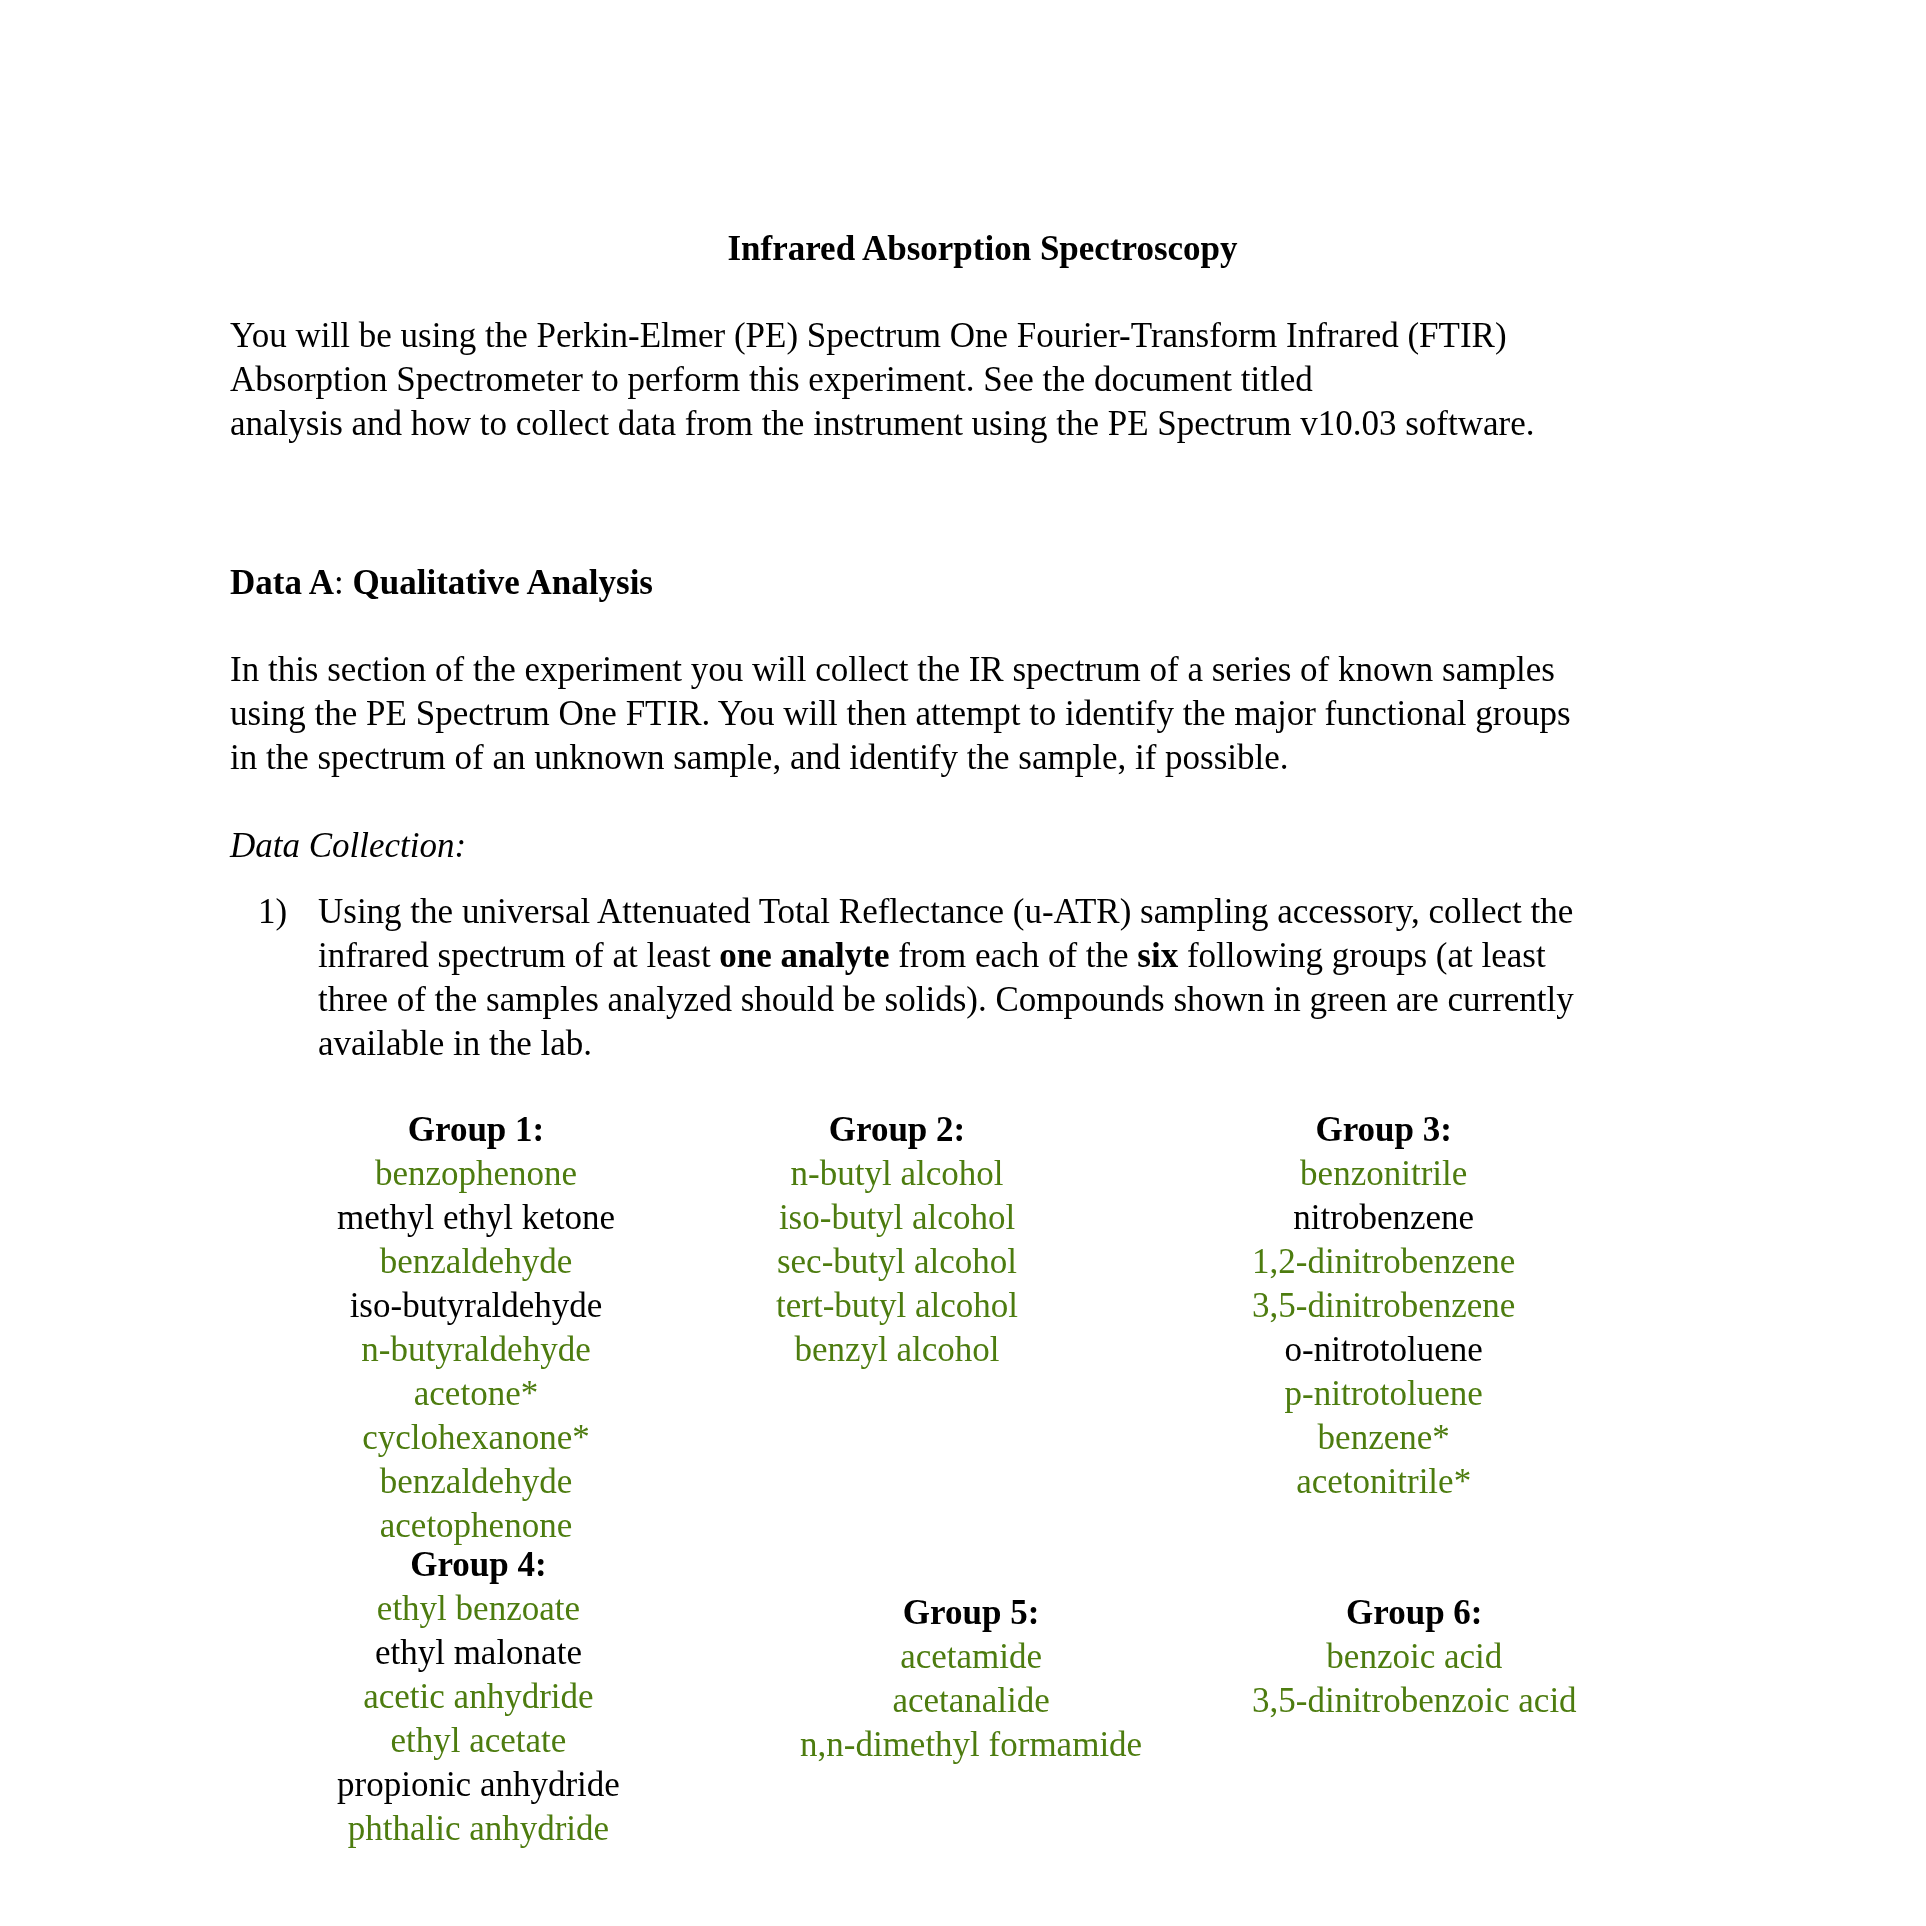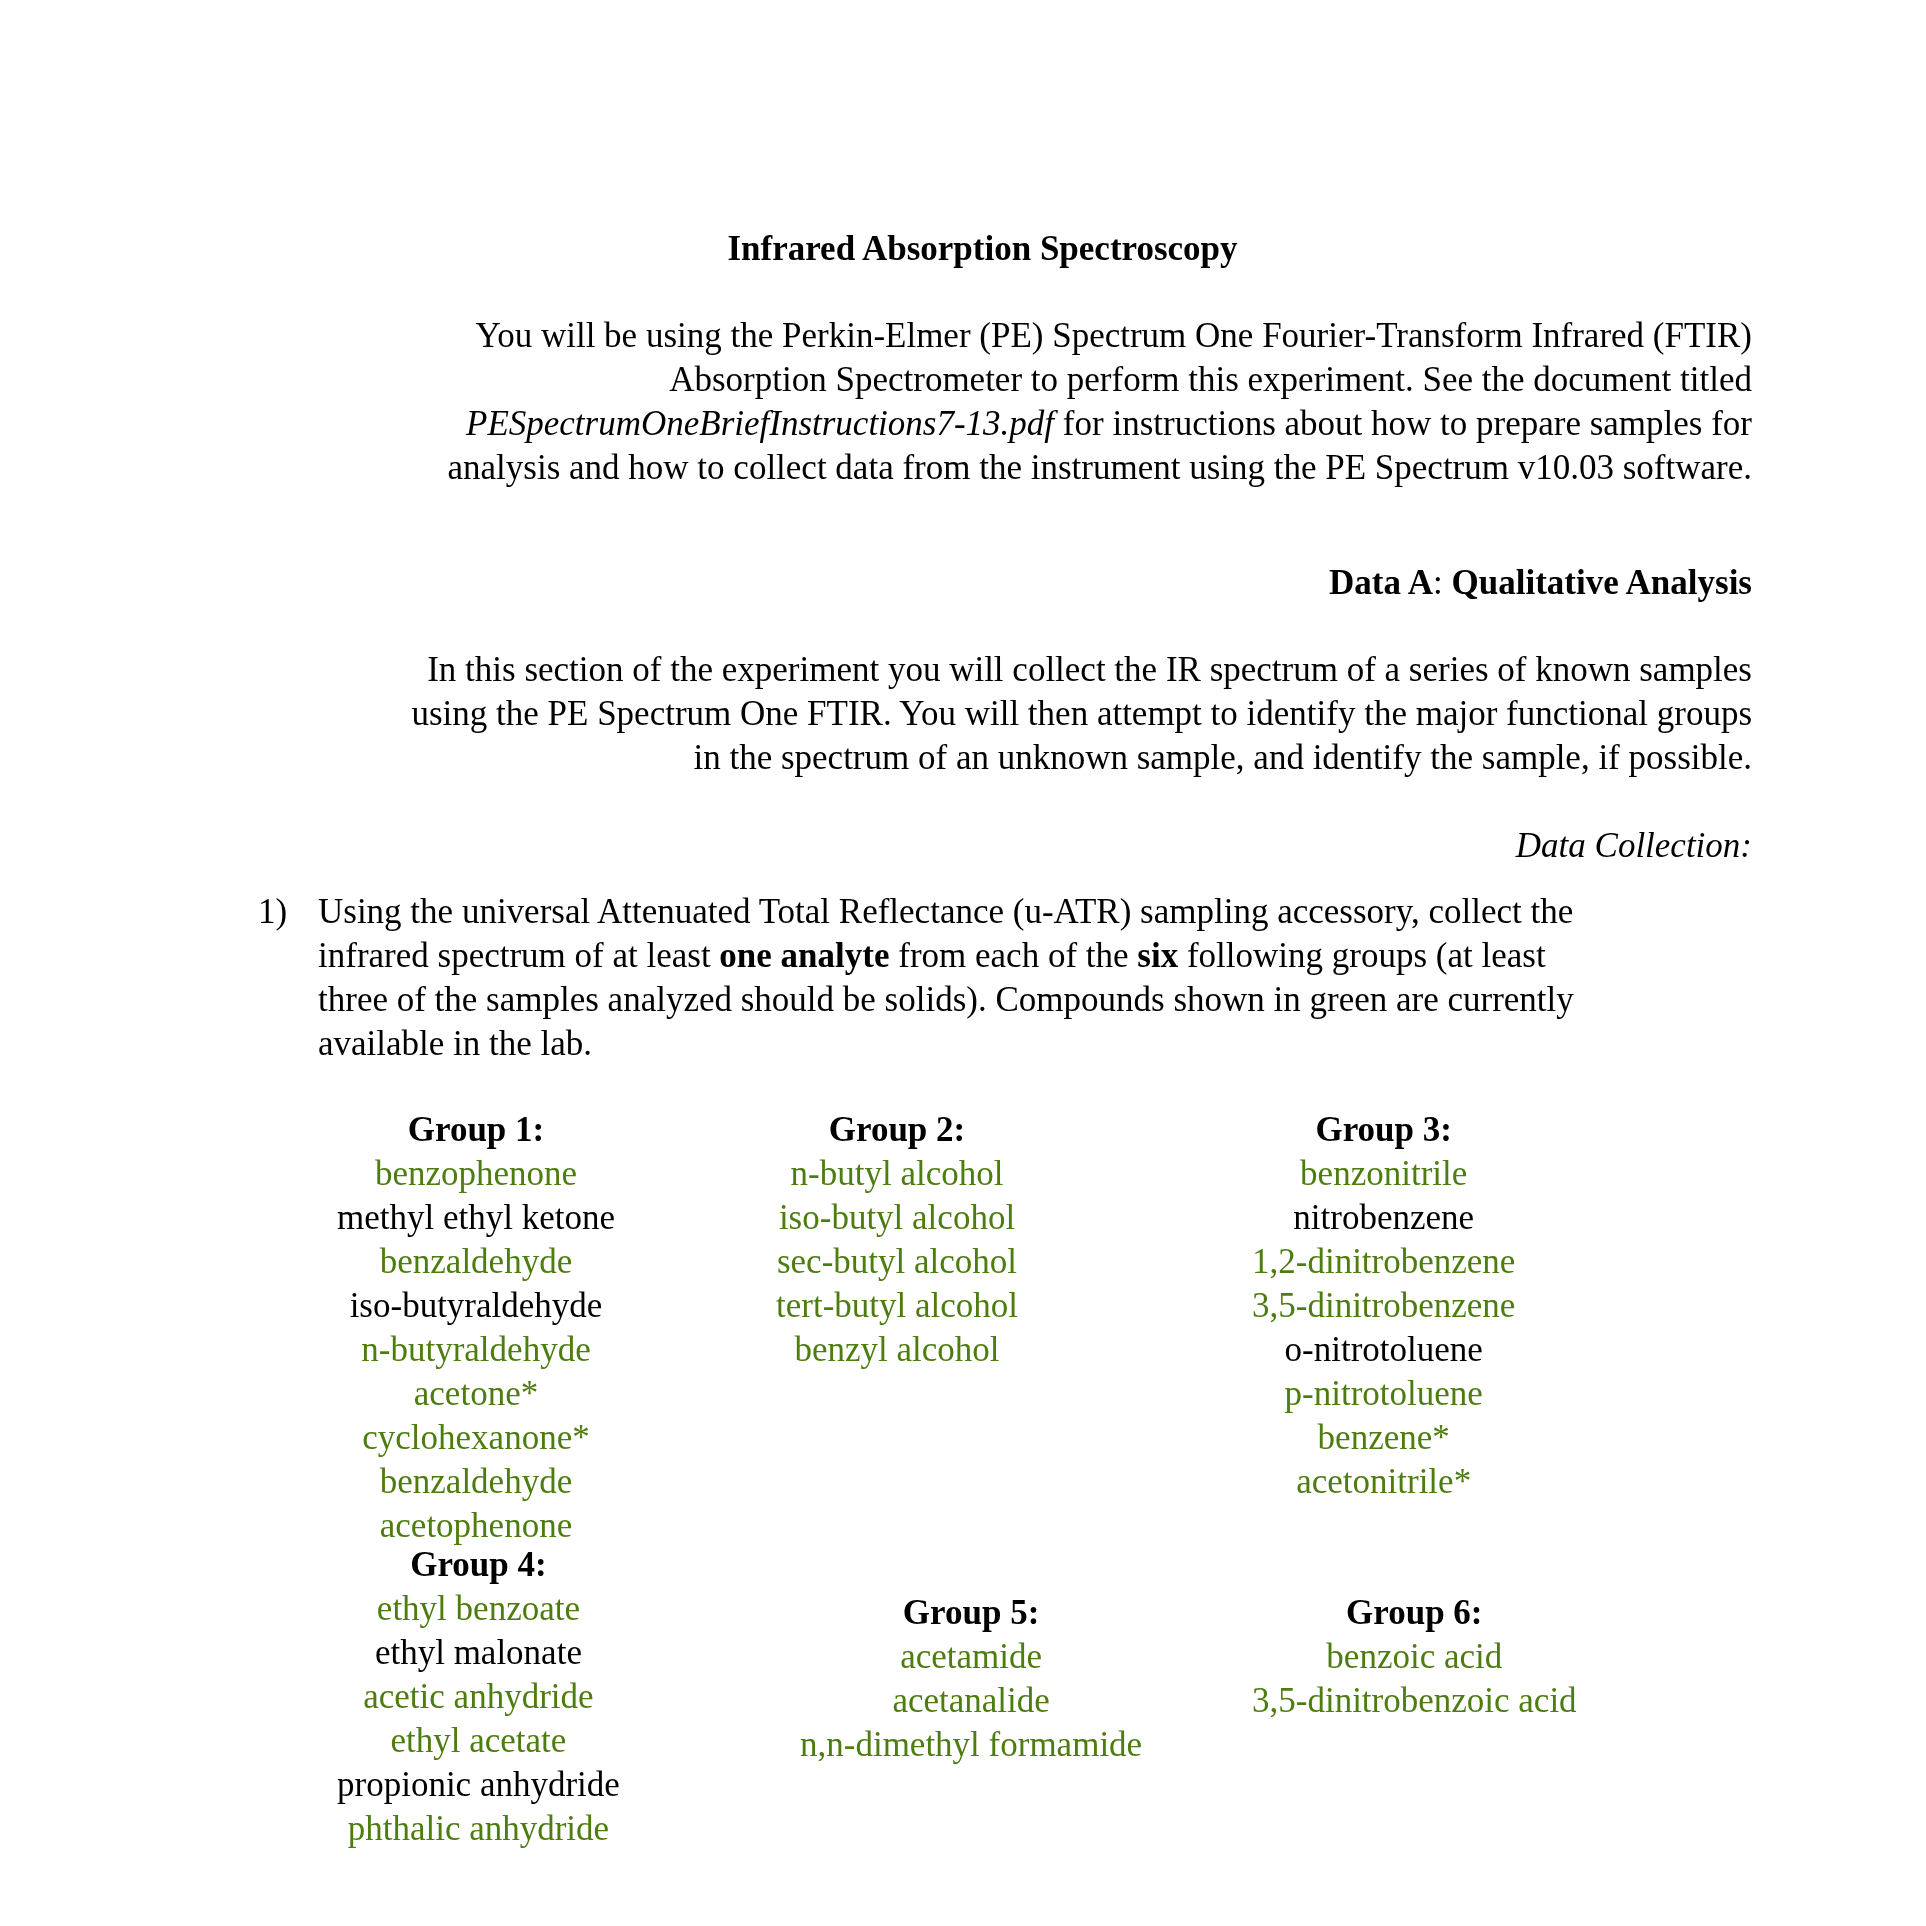--- a/index.html
+++ b/index.html
@@ -1,36 +1,35 @@
 <!DOCTYPE html>
 <html style="font-size:6.2px"><head>
 <meta charset="utf-8">
 <style>
   html, body { margin:0; padding:0; background:#fff; }
   body { width:1965px; height:2542px; position:relative; font-family:"Liberation Serif", serif; color:#000; font-size:35px; line-height:44px; }
   .abs { position:absolute; }
   .title { left:0; width:1965px; top:227px; text-align:center; font-weight:bold; font-size:35px; }
-  .para { left:230px; width:1522px;text-align:right; }
+  .para { left:230px; width:1522px; }
   .green { color:#4d7c0f; }
   .b { font-weight:bold; }
   .i { font-style:italic; }
   .col { position:absolute;text-align:center; }
   .col div { height:44px; white-space:nowrap; }
   .col .gh { font-weight:bold; }
   .num { position:absolute; left:258px; }
 </style>
 </head>
 <body>
 
 <div class="abs title">Infrared Absorption Spectroscopy</div>
 
 <div class="abs para" style="top:314px">
   <div>You will be using the Perkin-Elmer (PE) Spectrum One Fourier-Transform Infrared (FTIR)</div>
   <div>Absorption Spectrometer to perform this experiment. See the document titled</div>
-  <div><span class="i">PESpectrumOneBriefInstructions7-13.pdf</span><span> for instructions about how to prepare samples for</span></div>
   <div>analysis and how to collect data from the instrument using the PE Spectrum v10.03 software.</div>
 </div>
 
 <div class="abs para" style="top:561px">
   <span class="b">Data A</span><span>: </span><span class="b">Qualitative Analysis</span>
 </div>
 
 <div class="abs para" style="top:648px">
   <div>In this section of the experiment you will collect the IR spectrum of a series of known samples</div>
   <div>using the PE Spectrum One FTIR. You will then attempt to identify the major functional groups</div>

